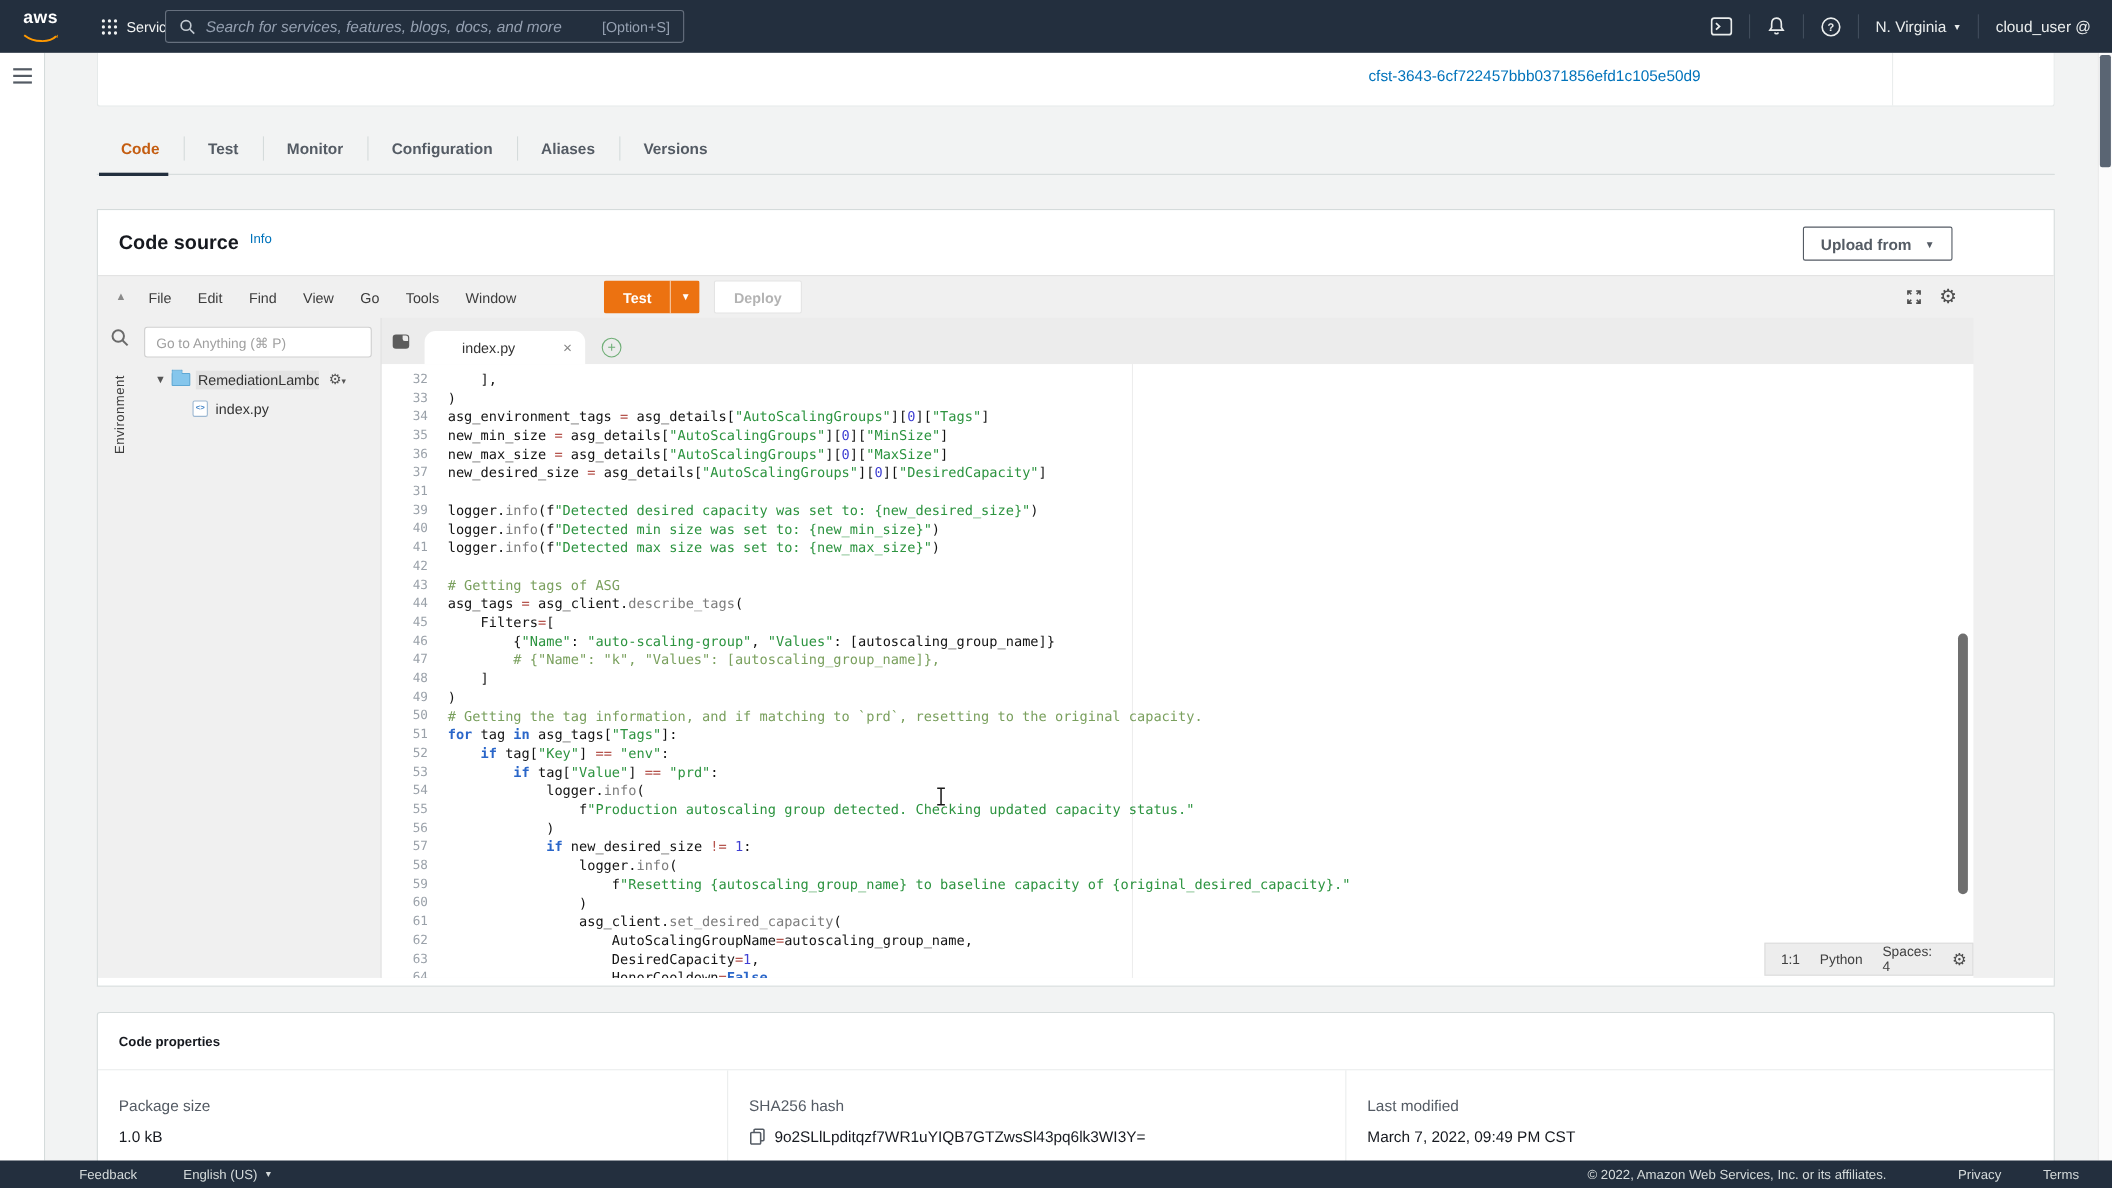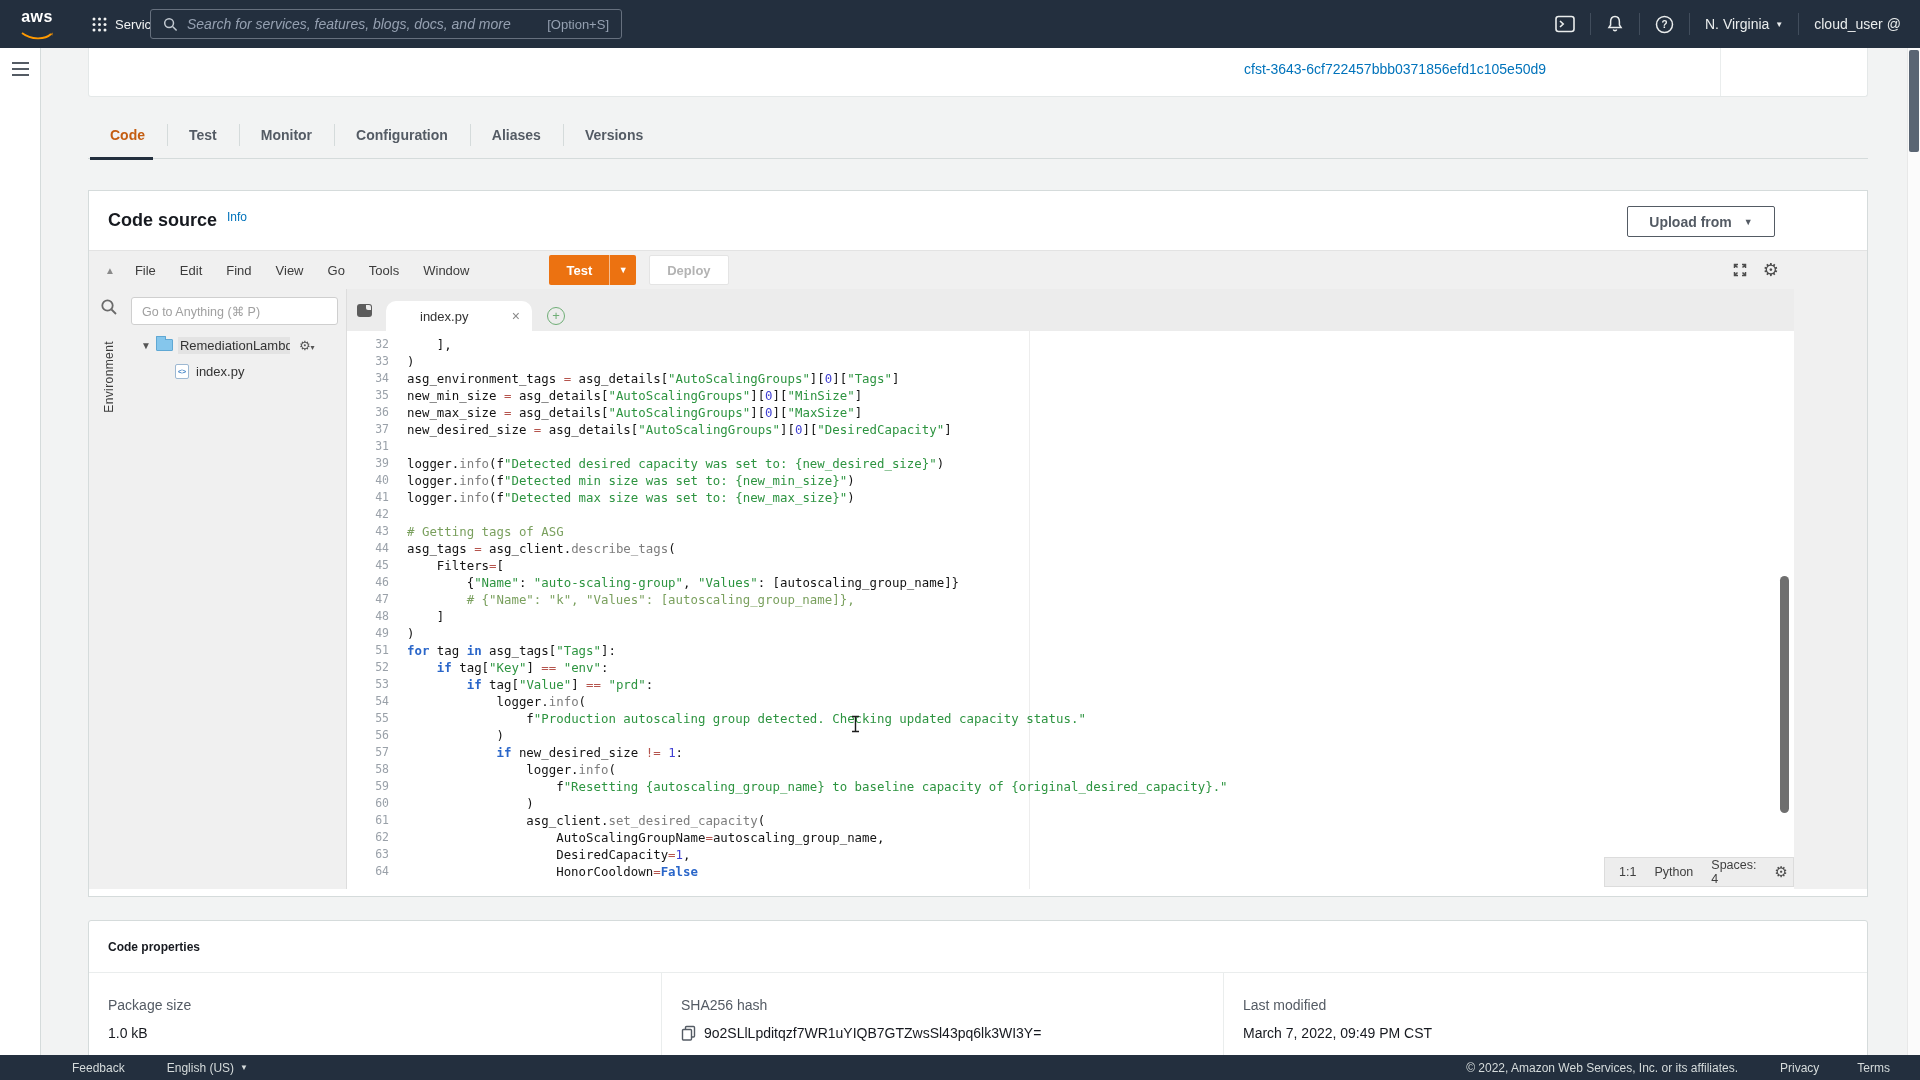--- a/index.html
+++ b/index.html
@@ -46,21 +46,21 @@
   .ftab + .ftab::before { content:""; position:absolute; left:0; top:12px; height:22px; width:1px; background:#d5dbdb; }
   .ftab.active { color:#c45d11; }
   .ftab.active::after { content:""; position:absolute; left:2px; right:14px; bottom:-2px; height:3px; background:#232f3e; }
 
   
   #card1 { position:absolute; left:88px; top:190px; width:1780px; height:707px; background:#fff;
            border:1px solid #d5dbdb; border-radius:0; }
   .cs-header { height:59px; display:flex; align-items:center; padding:0 19px; }
   .cs-title { font-size:18px; font-weight:700; color:#16191f; }
   .info-link { font-size:12px; color:#0073bb; margin-left:10px; position:relative; top:-4px; cursor:pointer; }
-  .upload-btn { position:absolute; right:92px; top:15px; width:148px; height:31px; background:#fff;
+  .upload-btn { position:absolute; right:92px; top:15px; width:136px; height:31px; background:#fff;
                 border:1px solid #545b64; border-radius:2px; display:flex; align-items:center; justify-content:center;
                 gap:12px; font-size:14px; font-weight:700; color:#545b64; cursor:pointer; }
   .upload-btn .caret { font-size:9px; }
 
   #ide { position:absolute; left:0; right:0; top:59px; bottom:7px; background:#f0f0f0; border-top:1px solid #e3e3e3; }
   #menubar { height:38px; display:flex; align-items:center; font-size:13px; color:#3c3c3c; padding-left:16px; position:relative; }
   #menubar .collapse { color:#8a8a8a; font-size:10px; margin-right:20px; }
   .menu-item { margin-right:24px; cursor:pointer; }
   .test-btn { display:flex; height:30px; border-radius:2px; overflow:hidden; margin-left:56px; cursor:pointer; }
   .test-main { background:#ec7211; color:#fff; font-weight:700; font-size:13px; padding:0 17px; display:flex; align-items:center; }
@@ -134,21 +134,21 @@
   .cp-col.c3 { flex:1; border-left:1px solid #eaeded; }
   .cp-label { font-size:14px; color:#545b64; margin-bottom:12px; }
   .cp-value { font-size:14px; color:#16191f; display:flex; align-items:center; gap:8px; }
 
   
   #footer { position:absolute; left:0; bottom:0; width:1920px; height:25px; background:#232f3e; z-index:40;
             display:flex; align-items:center; font-size:12px; color:#d5dbdb;padding-left:48px; }
   #footer .fb { margin-left:24px; cursor:pointer; }
   #footer .lang { margin-left:42px; display:flex; align-items:center; gap:6px; cursor:pointer; }
   #footer .cp { margin-left:auto; }
-  #footer .pv { margin-left:42px; cursor:pointer; }
+  #footer .pv { margin-left:65px; cursor:pointer; }
   #footer .tm { margin-left:38px; margin-right:30px; cursor:pointer; }
 </style>
 </head>
 <body>
 
 <div id="topbar">
   <div class="logo-wrap">
     <div class="logo-txt">aws</div>
     <svg width="32" height="9" viewBox="0 0 32 9">
       <path d="M1 2 C 10 9, 24 9, 30 3" stroke="#ff9900" stroke-width="1.8" fill="none"></path>
@@ -316,20 +316,21 @@
               <div class="code-line"><span class="ln">40</span><span><span>logger.</span><span class="tk-f">info</span><span>(f</span><span class="tk-s">"Detected min size was set to: {new_min_size}"</span><span>)</span></span></div>
               <div class="code-line"><span class="ln">41</span><span><span>logger.</span><span class="tk-f">info</span><span>(f</span><span class="tk-s">"Detected max size was set to: {new_max_size}"</span><span>)</span></span></div>
               <div class="code-line"><span class="ln">42</span><span></span></div>
               <div class="code-line"><span class="ln">43</span><span><span class="tk-c"># Getting tags of ASG</span></span></div>
               <div class="code-line"><span class="ln">44</span><span><span>asg_tags </span><span class="tk-o">=</span><span> asg_client.</span><span class="tk-f">describe_tags</span><span>(</span></span></div>
               <div class="code-line"><span class="ln">45</span><span><span>    Filters</span><span class="tk-o">=</span><span>[</span></span></div>
               <div class="code-line"><span class="ln">46</span><span><span>        {</span><span class="tk-s">"Name"</span><span>: </span><span class="tk-s">"auto-scaling-group"</span><span>, </span><span class="tk-s">"Values"</span><span>: [autoscaling_group_name]}</span></span></div>
               <div class="code-line"><span class="ln">47</span><span><span class="tk-c">        # {"Name": "k", "Values": [autoscaling_group_name]},</span></span></div>
               <div class="code-line"><span class="ln">48</span><span><span>    ]</span></span></div>
               <div class="code-line"><span class="ln">49</span><span><span>)</span></span></div>
+              <div class="code-line"><span class="ln">50</span><span><span class="tk-c"># Getting the tag information, and if matching to `prd`, resetting to the original capacity.</span></span></div>
               <div class="code-line"><span class="ln">51</span><span><span class="tk-k">for</span><span> tag </span><span class="tk-k">in</span><span> asg_tags[</span><span class="tk-s">"Tags"</span><span>]:</span></span></div>
               <div class="code-line"><span class="ln">52</span><span><span>    </span><span class="tk-k">if</span><span> tag[</span><span class="tk-s">"Key"</span><span>] </span><span class="tk-o">==</span><span> </span><span class="tk-s">"env"</span><span>:</span></span></div>
               <div class="code-line"><span class="ln">53</span><span><span>        </span><span class="tk-k">if</span><span> tag[</span><span class="tk-s">"Value"</span><span>] </span><span class="tk-o">==</span><span> </span><span class="tk-s">"prd"</span><span>:</span></span></div>
               <div class="code-line"><span class="ln">54</span><span><span>            logger.</span><span class="tk-f">info</span><span>(</span></span></div>
               <div class="code-line"><span class="ln">55</span><span><span>                f</span><span class="tk-s">"Production autoscaling group detected. Checking updated capacity status."</span></span></div>
               <div class="code-line"><span class="ln">56</span><span><span>            )</span></span></div>
               <div class="code-line"><span class="ln">57</span><span><span>            </span><span class="tk-k">if</span><span> new_desired_size </span><span class="tk-o">!=</span><span> </span><span class="tk-n">1</span><span>:</span></span></div>
               <div class="code-line"><span class="ln">58</span><span><span>                logger.</span><span class="tk-f">info</span><span>(</span></span></div>
               <div class="code-line"><span class="ln">59</span><span><span>                    f</span><span class="tk-s">"Resetting {autoscaling_group_name} to baseline capacity of {original_desired_capacity}."</span></span></div>
               <div class="code-line"><span class="ln">60</span><span><span>                )</span></span></div>

